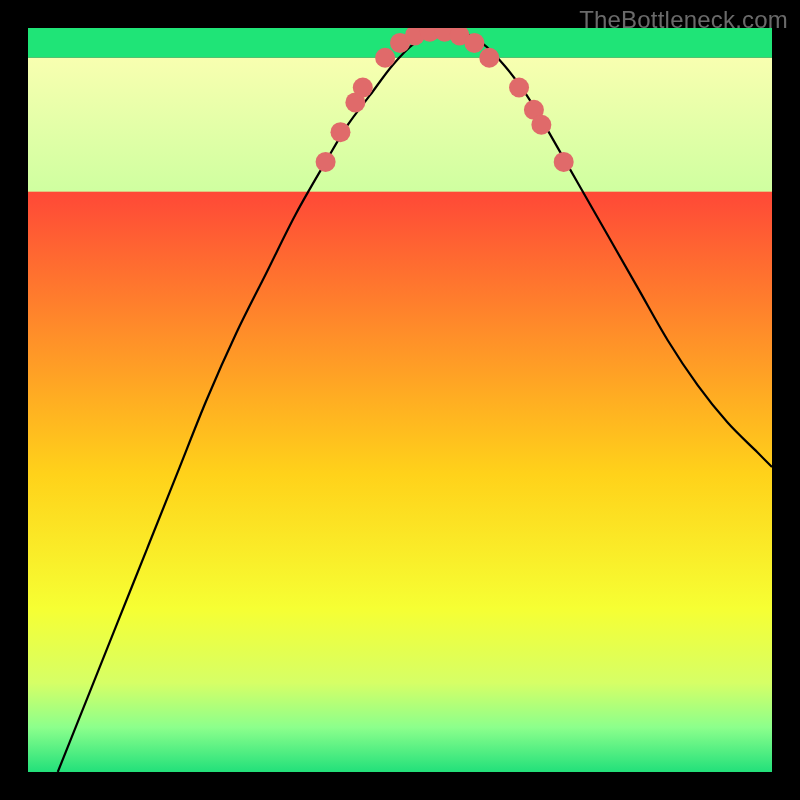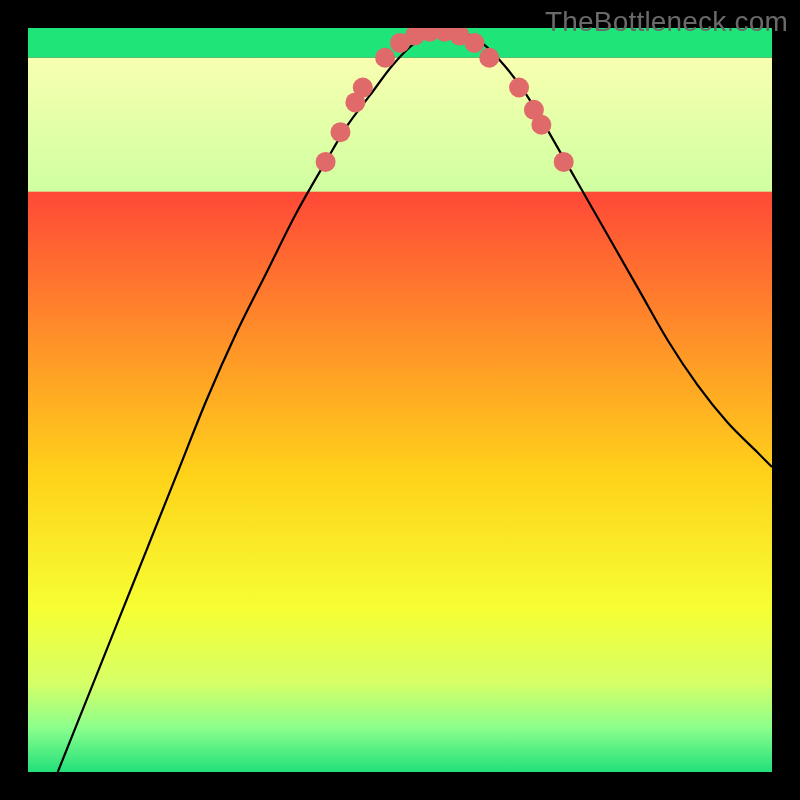--- a/index.html
+++ b/index.html
@@ -24,21 +24,21 @@
     left: 0;
     top: 0;
     width: 744px;
     height: 744px;
   }
   .watermark {
     position: absolute;
     top: 6px;
     right: 12px;
     color: #6a6a6a;
-    font-size: 28px;
+    font-size: 24px;
     font-weight: 500;
     letter-spacing: 0.2px;
     user-select: none;
   }
   svg { display: block; }
 </style>
 </head>
 <body>
 
 <div class="frame">

